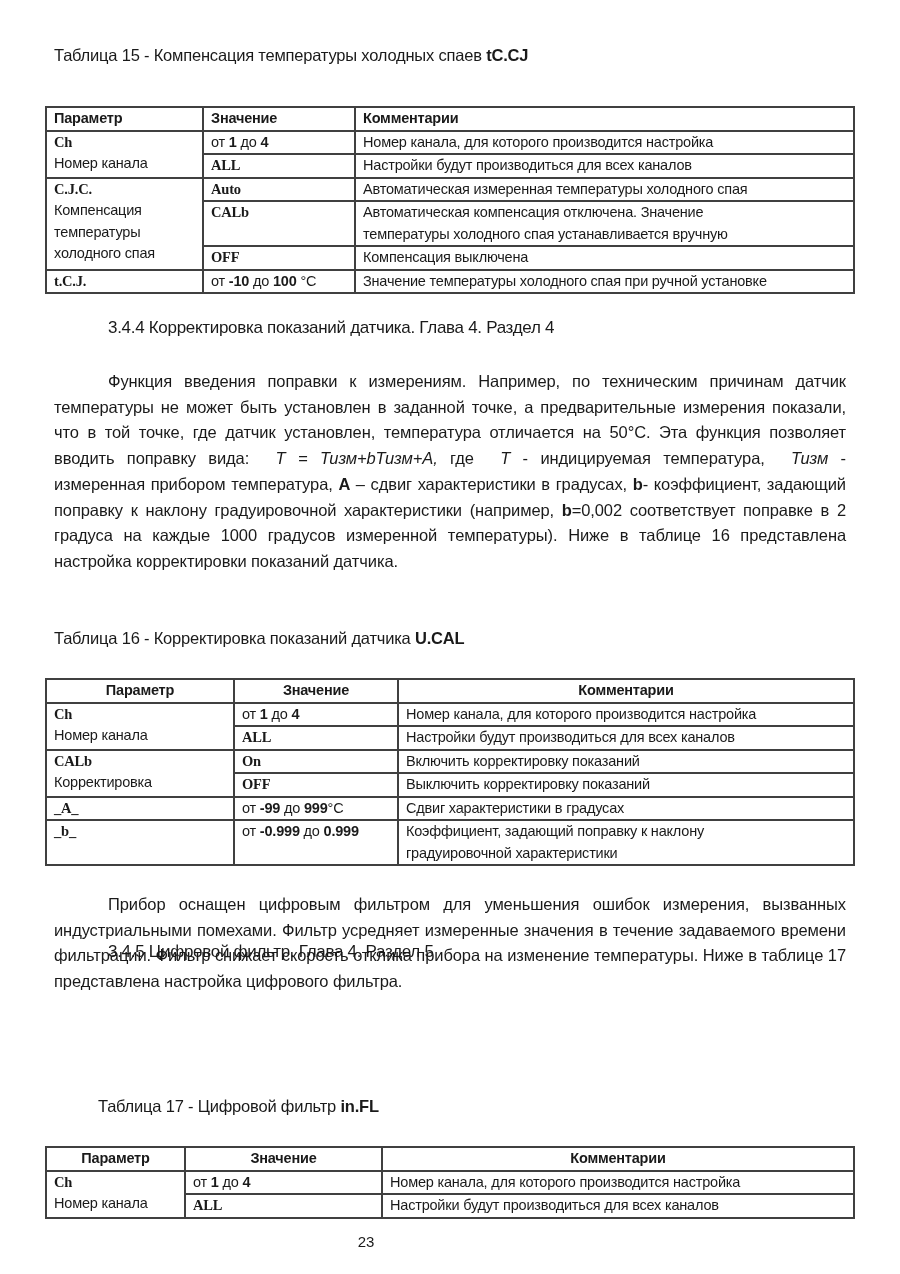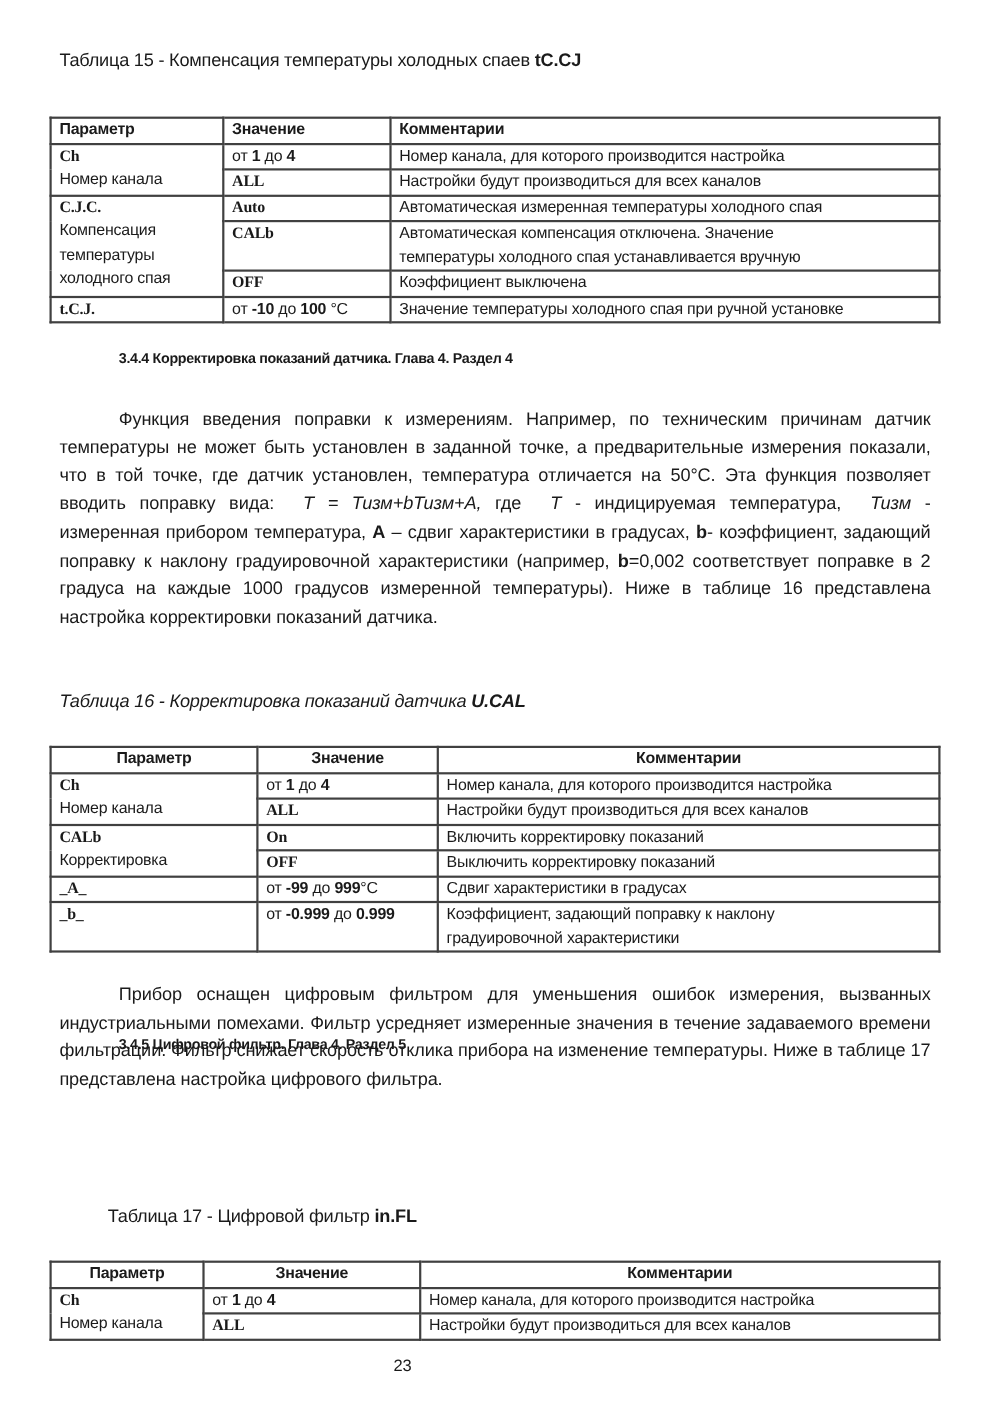--- a/index.html
+++ b/index.html
@@ -1,20 +1,20 @@
 <!DOCTYPE html>
 <html><head>
 <meta charset="utf-8">
 <style>
   html, body { margin: 0; padding: 0; background: #ffffff; }
   body { width: 900px; height: 1274px; position: relative; overflow: hidden;
          font-family: "Liberation Sans", sans-serif; color: #1a1a1a; }
   .caption { position: absolute; left: 54px; font-size: 16.5px; letter-spacing: -0.2px; white-space: nowrap; }
   .caption b { font-weight: bold; }
-  .heading { position: absolute; left: 108px; font-size: 13px; font-weight: bold; letter-spacing: -0.3px; white-space: nowrap; }
+  .heading { position: absolute; left: 108px; font-size: 17px; font-weight: normal; letter-spacing: -0.3px; white-space: nowrap; }
   .para { position: absolute; left: 54px; width: 792px; font-size: 16.5px; line-height: 25.7px;
           text-align: justify; letter-spacing: -0.1px; }
   .para p { margin: 0; text-indent: 54px; }
   .para i { font-style: italic; margin-left: 14px; }
   table { position: absolute; left: 45px; border-collapse: collapse; font-size: 14.5px; letter-spacing: -0.2px; }
   td, th { border: 2px solid #404040; padding: 0 7px; vertical-align: top; line-height: 21.5px; text-align: left; font-weight: normal; }
   th { font-weight: bold; }
   th.c { text-align: center; }
   .bold { font-weight: bold; font-family: Liberation Serif, serif; }
   .pagenum { position: absolute; left: 0; width: 732px; top: 1233px; text-align: center; font-size: 15px; }
@@ -60,37 +60,37 @@
   </tr>
   <tr>
     <td class="bold">CALb</td>
     <td>
           <div>Автоматическая компенсация отключена. Значение</div>
           <div>температуры холодного спая устанавливается вручную</div>
         </td>
   </tr>
   <tr>
     <td class="bold">OFF</td>
-    <td>Коэффициент выключена</td>
+    <td>Компенсация выключена</td>
   </tr>
   <tr>
     <td class="bold">t.C.J.</td>
     <td><span>от </span><b>-10</b><span> до </span><b>100</b><span> °C</span></td>
     <td>Значение температуры холодного спая при ручной установке</td>
   </tr>
 </tbody>
   </table>
 
 <div class="heading" style="top:318px;">3.4.4 Корректировка показаний датчика. Глава 4. Раздел 4</div>
 
 <div class="para" style="top:369px;">
   <p><span>Функция введения поправки к измерениям. Например, по техническим причинам датчик температуры не может быть установлен в заданной точке, а предварительные измерения показали, что в той точке, где датчик установлен, температура отличается на 50°С. Эта функция позволяет вводить поправку вида: </span><i>Т = Тизм+bТизм+А,</i><span> где </span><i>Т</i><span> - индицируемая температура, </span><i>Тизм</i><span> - измеренная прибором температура, </span><b>А</b><span> – сдвиг характеристики в градусах, </span><b>b</b><span>- коэффициент, задающий поправку к наклону градуировочной характеристики (например, </span><b>b</b><span>=0,002 соответствует поправке в 2 градуса на каждые 1000 градусов измеренной температуры). Ниже в таблице 16 представлена настройка корректировки показаний датчика.</span></p>
 </div>
 
-<div class="caption" style="top:629px;font-style:italic;"><span>Таблица 16 - Корректировка показаний датчика </span><b>U.CAL</b></div>
+<div class="caption" style="top:629px;"><span>Таблица 16 - Корректировка показаний датчика </span><b>U.CAL</b></div>
 
 <table style="top:678px; width:810px;">
   <colgroup>
       <col style="width:188px">
       <col style="width:164px">
       <col>
     </colgroup>
   <tbody>
       <tr>
     <th class="c">Параметр</th>

